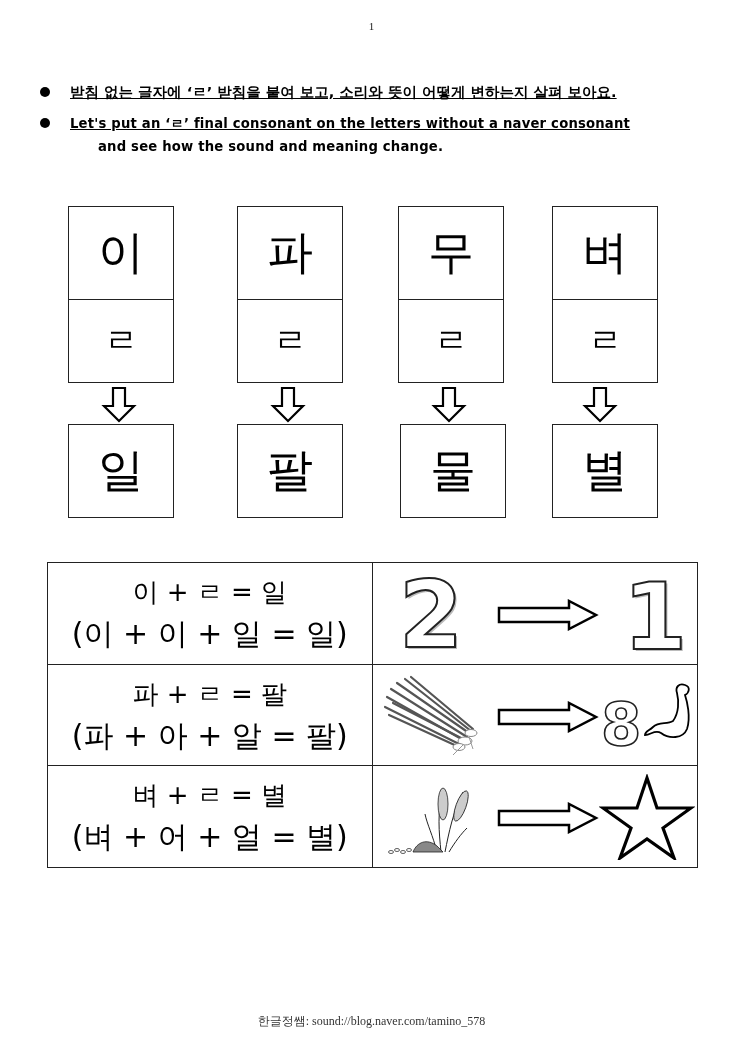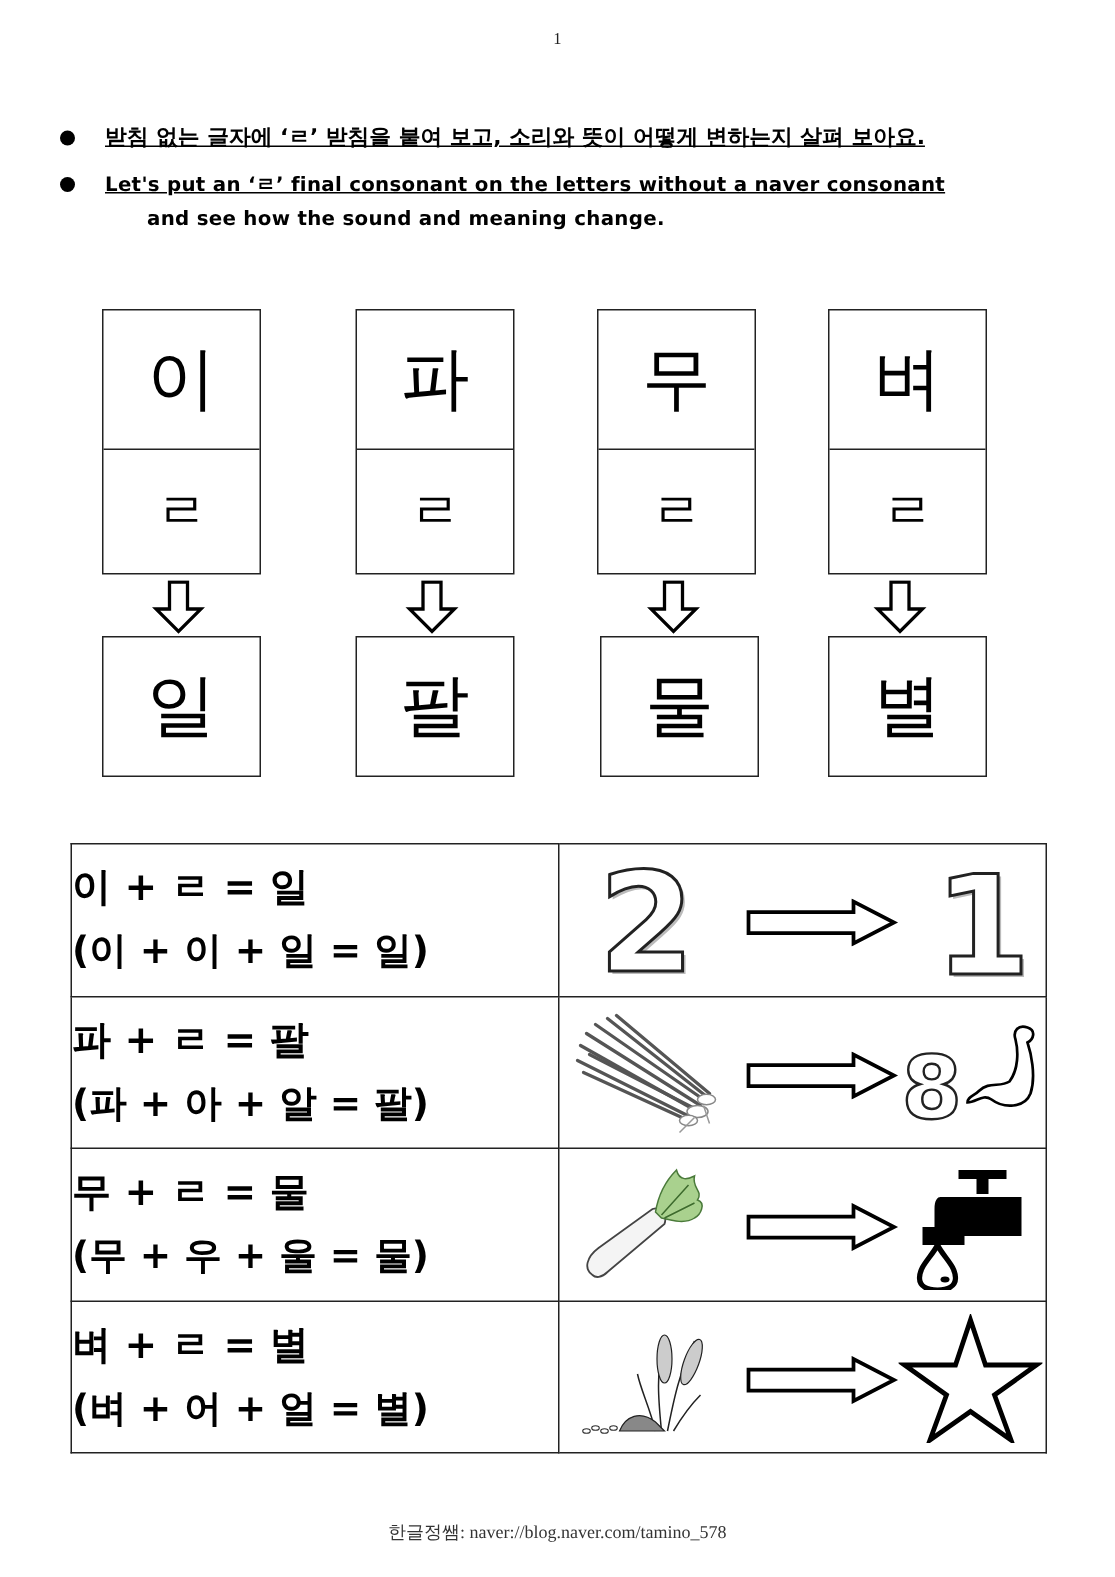--- a/index.html
+++ b/index.html
@@ -20,22 +20,22 @@
   .card .top .syll { position: absolute; left: 0; top: 0; width: 100%; height: 93px; border-bottom: 1.6px solid #222;
     display: flex; align-items: center; justify-content: center; font-size: 46px; font-weight: normal; }
   .card .top .jamo { position: absolute; left: 0; top: 93px; width: 100%; height: 82px;
     display: flex; align-items: center; justify-content: center; font-size: 34px; }
   .card .down-arrow { position: absolute; top: 181px; left: 33px; width: 36px; height: 36px; }
   .card .result { position: absolute; left: 0; top: 218px; width: 106px; height: 94px; border: 1.6px solid #222;
     display: flex; align-items: center; justify-content: center; font-size: 46px; }
 
   table.eq { position: absolute; left: 47px; top: 562px; width: 651px; border-collapse: collapse; }
   table.eq td { border: 1.6px solid #222; height: 101.5px; vertical-align: middle; }
-  table.eq td.formula { width: 325px; font-weight: bold; font-size: 26px; line-height: 42px; }
-  table.eq td.formula .l2 { font-size: 25px; }
+  table.eq td.formula { width: 325px; text-align: center; font-weight: normal; font-size: 26px; line-height: 42px; }
+  table.eq td.formula .l2 { font-size: 30px; }
   table.eq td.pics { position: relative; width: 326px; }
   .pic-left { position: absolute; left: 10px; top: 10px; width: 100px; height: 82px; }
   .pic-arrow { position: absolute; left: 124px; top: 36px; width: 102px; height: 32px; }
   .pic-right { position: absolute; left: 226px; top: 8px; width: 96px; height: 86px; }
 
   .footer { position: absolute; top: 1013px; left: 0; width: 743px; text-align: center;
     font-family: "Liberation Serif", serif; font-size: 12px; color: #333; }
 </style>
 </head>
 <body>
@@ -145,43 +145,20 @@
             <path d="M2 9 H72 V2 L99 16 L72 30 V23 H2 Z" fill="#fff" stroke="#000" stroke-width="2.5"></path>
           </svg>
       <svg class="pic-right" viewBox="0 0 96 86">
         <text x="2" y="72" font-family="DejaVu Sans, sans-serif" font-size="58" font-weight="bold" fill="#fff" stroke="#222" stroke-width="1.6">8</text>
         <path d="M46 62 C52 62 56 56 62 60 C70 66 84 66 88 56 C92 44 88 28 86 22 C90 20 92 14 86 12 C80 10 76 14 78 20 C80 28 80 40 74 48 C68 52 60 48 54 54 C50 58 46 58 46 62 Z" fill="#fff" stroke="#000" stroke-width="1.8"></path>
       </svg>
     </td>
   </tr>
   <tr>
     <td class="formula">
-      <div>무 + ㄹ = 물</div>
-      <div class="l2">(무 + 우 + 울 = 물)</div>
-    </td>
-    <td class="pics">
-      <svg class="pic-left" viewBox="0 0 100 82">
-        <path d="M12 74 C6 70 8 62 16 56 L52 30 C58 28 62 34 60 40 L22 72 C18 76 14 76 12 74 Z" fill="#f4f4f4" stroke="#444" stroke-width="1.2"></path>
-        <path d="M54 32 C56 20 62 10 68 4 C70 12 76 10 80 8 C78 16 86 18 82 24 C88 26 84 34 80 36 C74 40 66 38 58 36 Z" fill="#a9d18e" stroke="#4a7a3a" stroke-width="1"></path>
-        <path d="M58 34 L76 14 M60 36 L80 26" stroke="#3c6a2c" stroke-width="1"></path>
-      </svg>
-      <svg class="pic-arrow" viewBox="0 0 102 32">
-            <path d="M2 9 H72 V2 L99 16 L72 30 V23 H2 Z" fill="#fff" stroke="#000" stroke-width="2.5"></path>
-          </svg>
-      <svg class="pic-right" viewBox="0 0 96 86">
-        <rect x="40" y="6" width="32" height="6" fill="#000"></rect>
-        <rect x="52" y="10" width="8" height="12" fill="#000"></rect>
-        <path d="M28 24 H82 V50 H44 V56 H16 V44 H24 V32 C24 26 26 24 28 24 Z" fill="#000"></path>
-        <path d="M26 56 C22 64 14 70 14 78 C14 84 20 86 26 86 C32 86 38 84 38 78 C38 70 30 64 26 56 Z" fill="#fff" stroke="#000" stroke-width="3.5"></path>
-        <ellipse cx="31" cy="79" rx="3" ry="2" fill="#000"></ellipse>
-      </svg>
-    </td>
-  </tr>
-  <tr>
-    <td class="formula">
       <div>벼 + ㄹ = 별</div>
       <div class="l2">(벼 + 어 + 얼 = 별)</div>
     </td>
     <td class="pics">
       <svg class="pic-left" viewBox="0 0 100 82">
         <g stroke="#222" stroke-width="1" fill="none">
           <path d="M58 76 C56 56 54 36 60 14"></path>
               <path d="M62 76 C66 56 70 36 80 16"></path>
           <path d="M54 76 C50 60 44 48 42 38"></path>
               <path d="M66 76 C72 66 78 58 84 52"></path>
@@ -202,13 +179,13 @@
             <path d="M2 9 H72 V2 L99 16 L72 30 V23 H2 Z" fill="#fff" stroke="#000" stroke-width="2.5"></path>
           </svg>
       <svg class="pic-right" viewBox="0 0 96 86">
         <path d="M48 4 L58 34 L92 34 L64 54 L75 84 L48 65 L21 84 L32 54 L4 34 L38 34 Z" fill="#fff" stroke="#000" stroke-width="3.2" stroke-linejoin="miter"></path>
       </svg>
     </td>
   </tr>
 </tbody>
   </table>
 
-<div class="footer">한글정쌤: naver://blog.naver.com/tamino_578</div>
+<div class="footer">한글정쌤: sound://blog.naver.com/tamino_578</div>
 
 </body></html>

